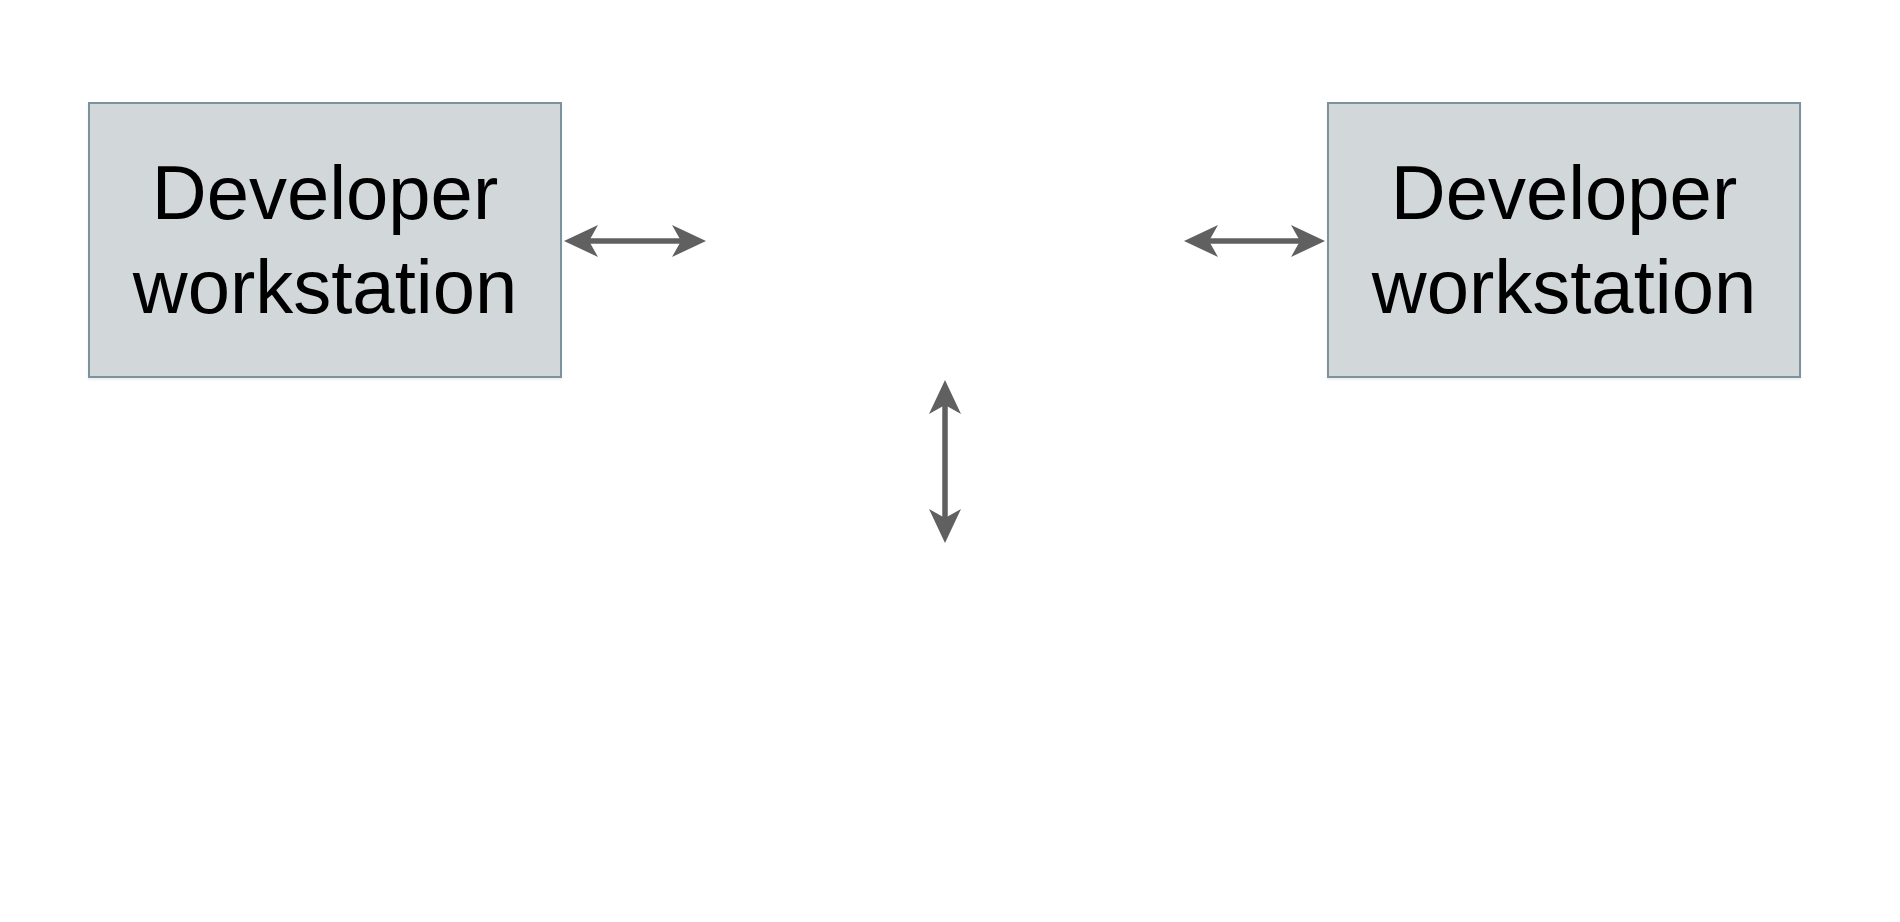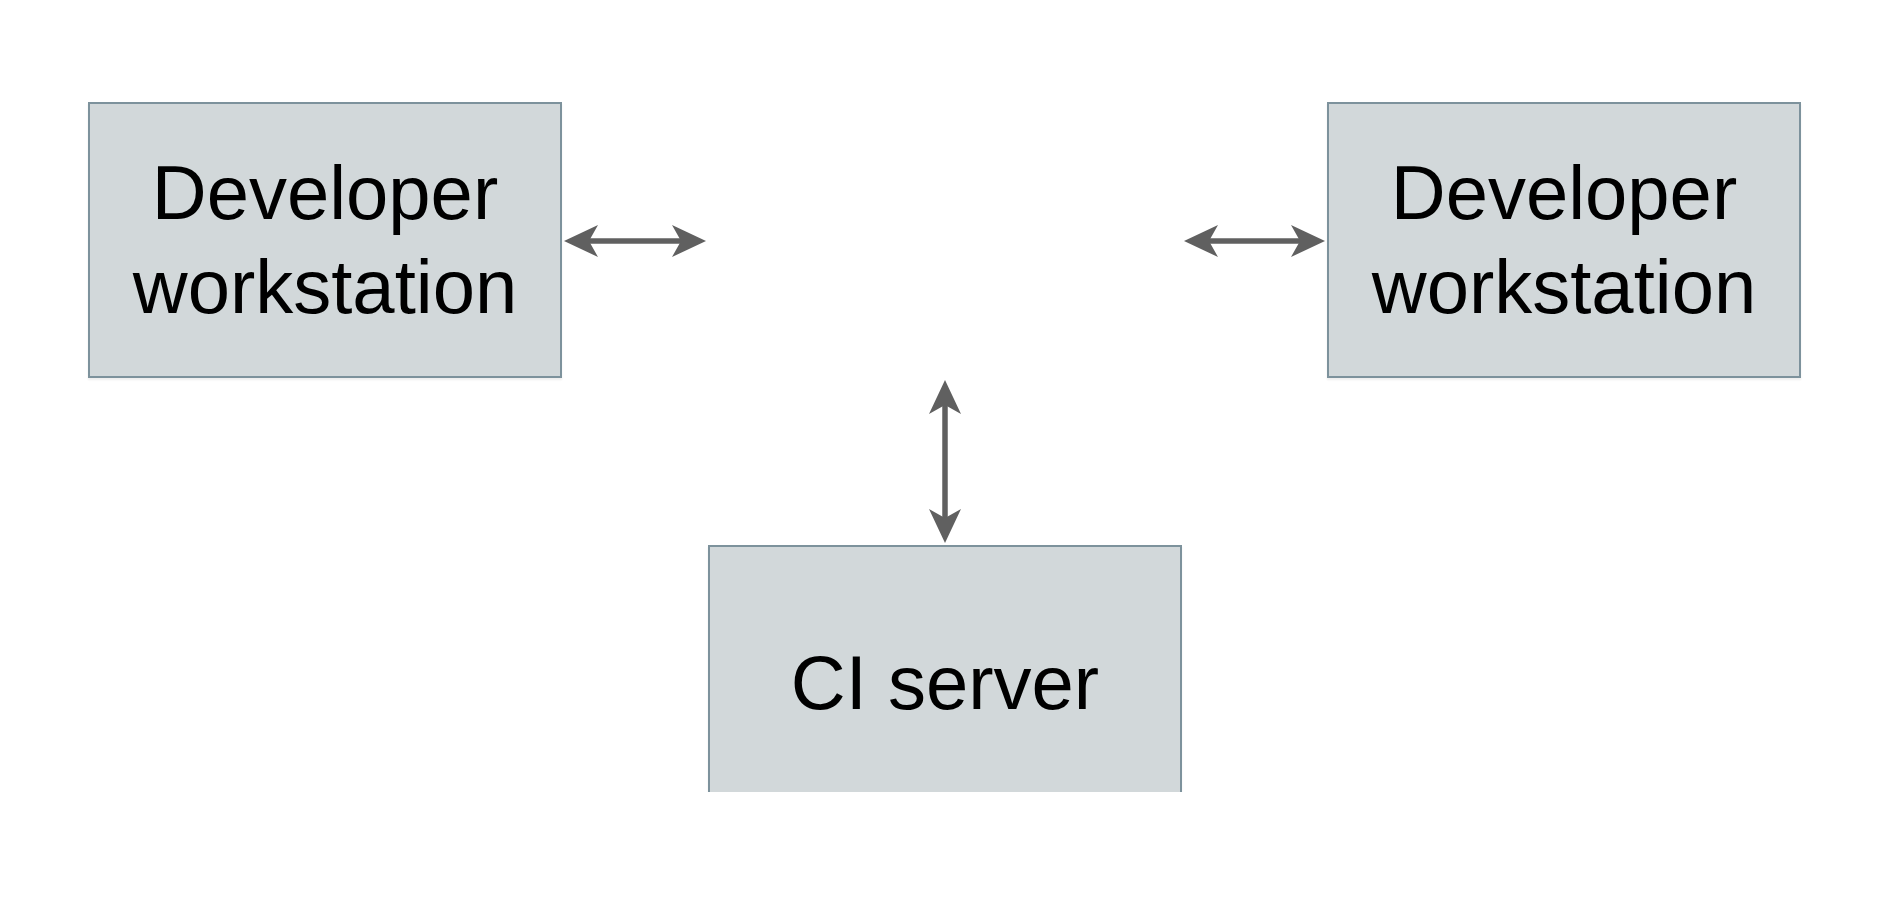--- a/index.html
+++ b/index.html
@@ -55,23 +55,20 @@
     <span class="node-label">Developer
 workstation</span>
   </div>
 
 
   <div class="node node-right">
     <span class="node-label">Developer
 workstation</span>
   </div>
 
-  <div class="node node-ci">
-    <span class="node-label">CI server</span>
-  </div>
 
   <svg class="arrow arrow-h1" width="146" height="48" viewBox="0 0 146 48">
     <line x1="25" y1="24" x2="121" y2="24" stroke="currentColor" stroke-width="5.5"></line>
     <polygon points="2,24 36,8 27,24 36,40" fill="currentColor"></polygon>
     <polygon points="144,24 110,8 119,24 110,40" fill="currentColor"></polygon>
   </svg>
 
   <svg class="arrow arrow-h2" width="145" height="48" viewBox="0 0 145 48">
     <line x1="25" y1="24" x2="120" y2="24" stroke="currentColor" stroke-width="5.5"></line>
     <polygon points="2,24 36,8 27,24 36,40" fill="currentColor"></polygon>

